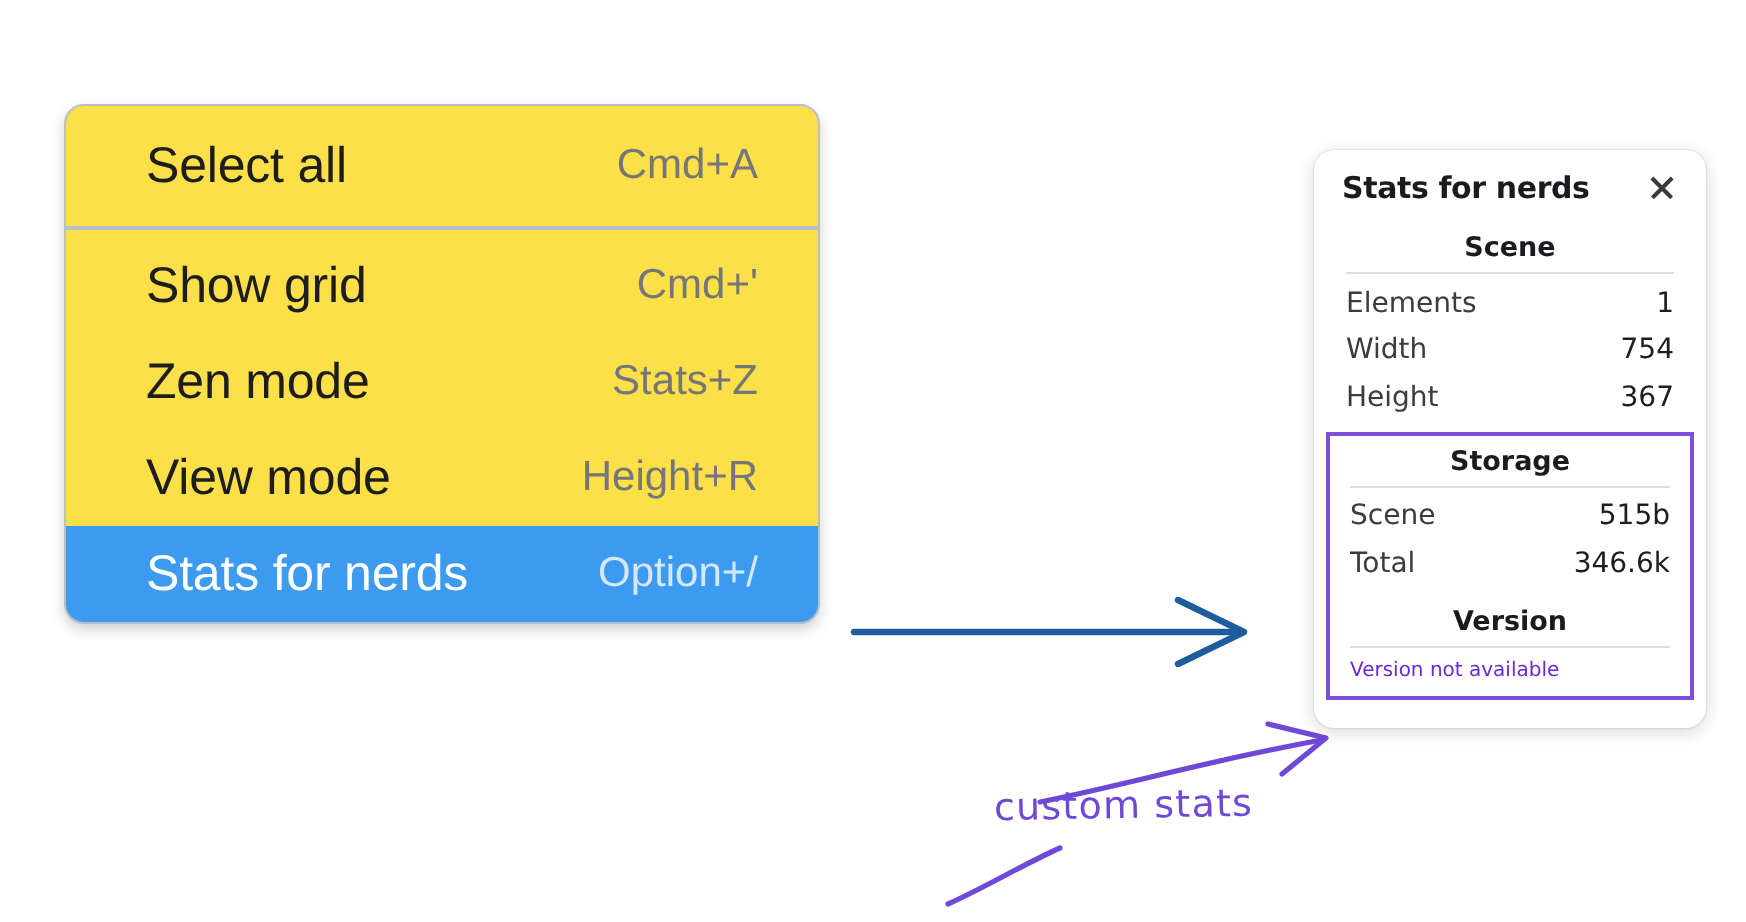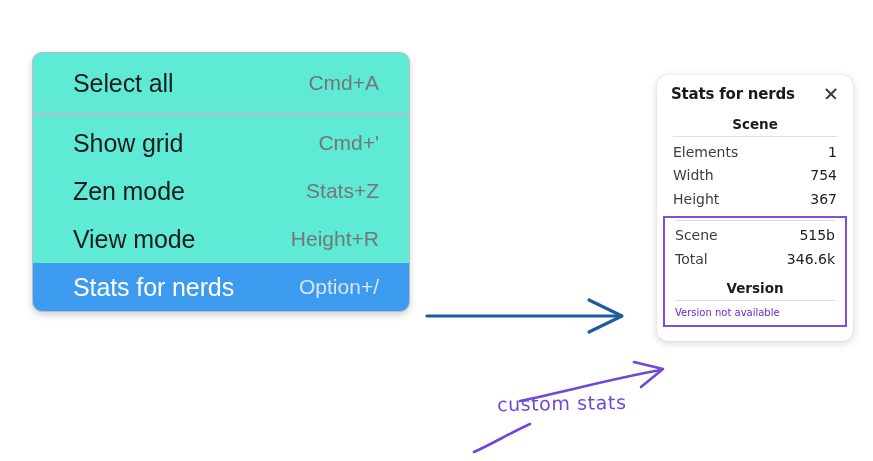--- a/index.html
+++ b/index.html
@@ -15,21 +15,21 @@
     font-family: "Liberation Sans", sans-serif;
     -webkit-font-smoothing: antialiased;
   }
 
   
   #context-menu {
     position: absolute;
     left: 32px;
     top: 52px;
     width: 376px;
-    background: #5eead4;
+    background: #fde047;
     border: 1px solid #b7bec9;
     border-radius: 10px;
     box-shadow: 0 3px 7px rgba(0,0,0,0.18);
     overflow: hidden;
   }
   .menu-group { padding: 6px 0; }
   .menu-group + .menu-group { border-top: 2px solid #b7bec9; }
 
   .menu-item {
     display: flex;
@@ -209,20 +209,21 @@
     <span class="sp-key">Width</span>
     <span class="sp-val">754</span>
   </div>
   <div class="sp-row">
     <span class="sp-key">Height</span>
     <span class="sp-val">367</span>
   </div>
 
   <div class="sp-highlight">
 
+    <div class="sp-section-title">Storage</div>
     <div class="sp-rule"></div>
 
     <div class="sp-row">
       <span class="sp-key">Scene</span>
       <span class="sp-val">515b</span>
     </div>
     <div class="sp-row">
       <span class="sp-key">Total</span>
       <span class="sp-val">346.6k</span>
     </div>

